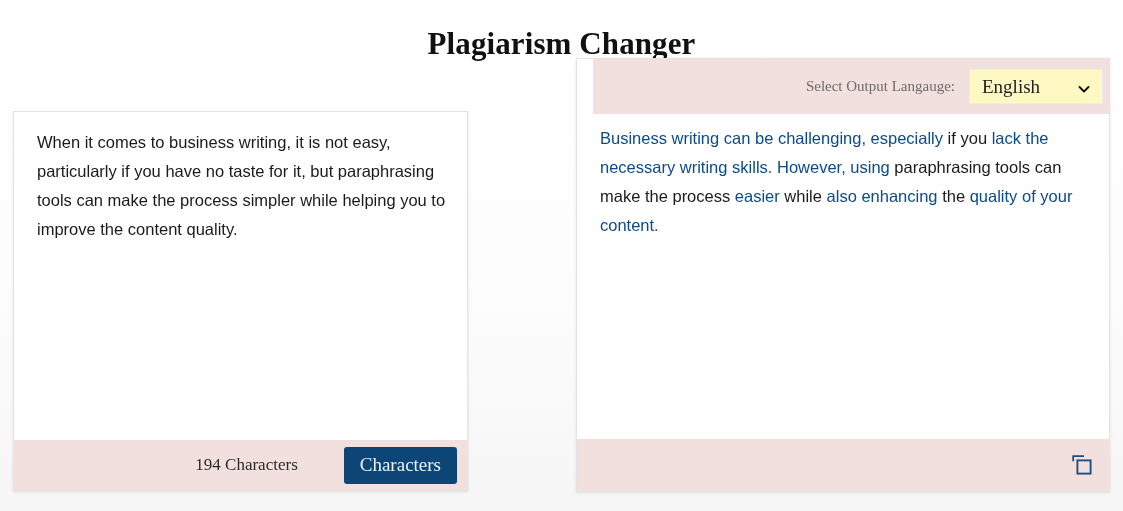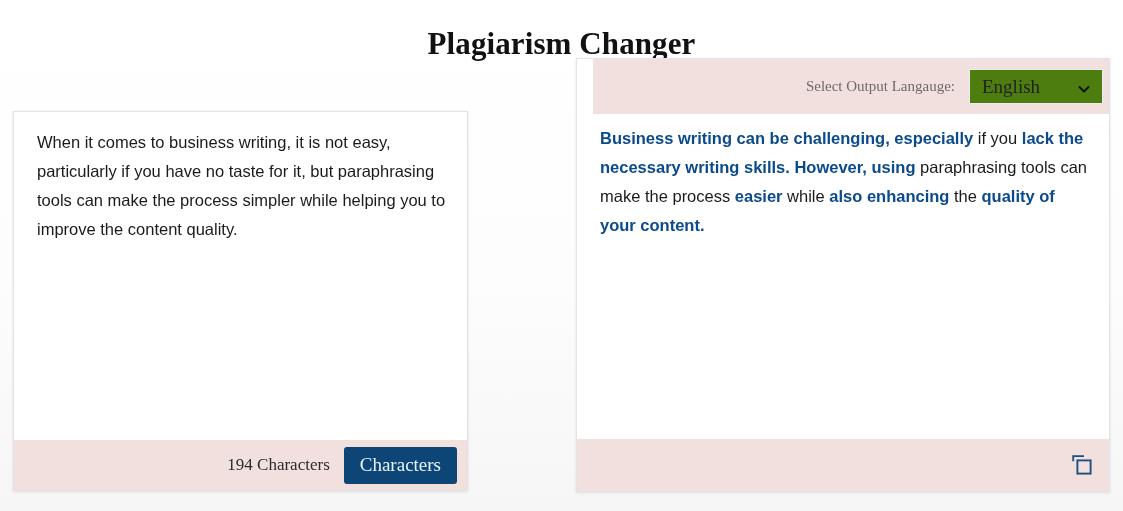--- a/index.html
+++ b/index.html
@@ -85,21 +85,21 @@
     font-family: "Liberation Serif", serif;
     font-size: 15px;
     color: #6e6a6a;
     margin-right: 14px;
     white-space: nowrap;
   }
   .lang-select-wrap {
     position: relative;
     width: 134px;
     height: 35px;
-    background: #4d7c0f;
+    background: #fef9c3;
     border: 1px solid #e8eef4;
     box-sizing: border-box;
     display: flex;
     align-items: center;
   }
   .lang-select-value {
     font-family: "Liberation Serif", serif;
     font-size: 19px;
     color: #222222;
     padding-left: 12px;
@@ -129,38 +129,39 @@
     top: 0;
     bottom: 50px;
   }
   .text-body-output {
     top: 55px;
     bottom: 52px;
     padding-top: 10px;
   }
   .hl {
     color: #0b4a8c;
-    font-weight: bold;
+    font-weight: normal;
   }
 
   
   .card-footer {
     position: absolute;
     left: 0;
     bottom: 0;
     width: 100%;
     background: #f2e0de;
     box-sizing: border-box;
     display: flex;
     align-items: center;
   }
   .footer-input {
     height: 50px;
     justify-content: flex-end;
     padding-right: 10px;
+    gap: 32px;
   }
   .footer-output {
     height: 52px;
     justify-content: flex-end;
     padding-right: 16px;
   }
   .char-count {
     font-family: "Liberation Serif", serif;
     font-size: 17px;
     color: #2b2b2b;

